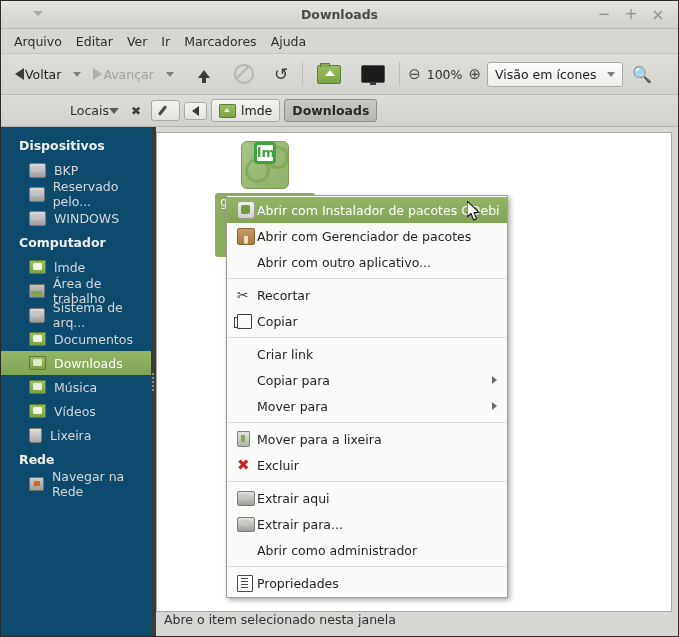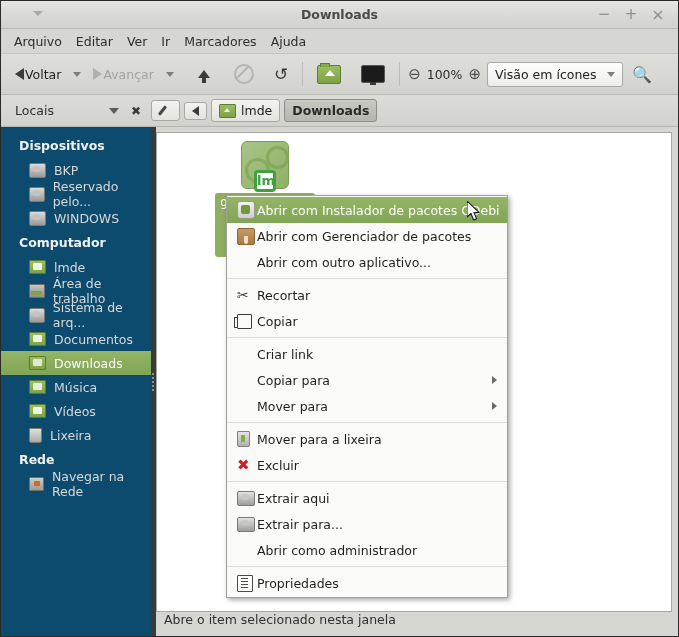--- a/index.html
+++ b/index.html
@@ -75,20 +75,21 @@
     border:1px solid #aaaaa5;border-radius:3px;
     padding:4px 7px;font-size:12.5px;color:#222;margin-left:4px;
   }
   .srch{font-size:16px;color:#3a3a3a;margin-left:8px;}
 
   
   .pathbar{
     height:31px;flex:0 0 31px;display:flex;align-items:center;
     background:linear-gradient(to bottom,#dcdcd8,#d1d1cd);
     border-bottom:1px solid #b5b5b0;
+    text-align:right;
   }
   .places-head{width:150px;display:flex;align-items:center;padding-left:14px;box-sizing:border-box;
     font-size:12.5px;color:#2e2e2e;}
   .places-head .lbl{flex:1;}
   .ph-caret{width:0;height:0;border-left:5px solid transparent;border-right:5px solid transparent;border-top:6px solid #5c5c5a;}
   .ph-x{margin:0 10px 0 12px;font-size:12px;color:#3c3c3a;font-weight:bold;}
   .pbtn{
     background:linear-gradient(#f3f3f1,#e2e2de);border:1px solid #a9a9a4;border-radius:3px;
     padding:3px 7px;display:flex;align-items:center;gap:5px;font-size:12.5px;color:#222;margin-right:4px;
   }
@@ -134,21 +135,21 @@
 
   .fileitem{position:absolute;left:58px;top:8px;width:100px;text-align:center;}
   .mintico{
     width:46px;height:46px;margin:0 auto;border-radius:6px;
     background:linear-gradient(135deg,#a9c486,#8fb167);border:1px solid #7b9c57;position:relative;
   }
   .mintico .g1,.mintico .g2{position:absolute;border-radius:50%;border:3px solid #7fa455;opacity:.75;}
   .mintico .g1{left:3px;top:16px;width:19px;height:19px;}
   .mintico .g2{left:24px;top:4px;width:17px;height:17px;}
   .mintico .badge{
-    position:absolute;left:12px;top:28px;width:22px;height:22px;border-radius:4px;
+    position:absolute;left:12px;top:0;width:22px;height:22px;border-radius:4px;
     background:#fff;border:3px solid #3fa23f;box-sizing:border-box;
     font-size:13px;font-weight:bold;color:#3fa23f;line-height:16px;text-align:center;
     font-family:"DejaVu Sans",sans-serif;
   }
   .filelabel{
     margin-top:4px;display:inline-block;background:#8fae61;color:#ffffff;
     font-size:11.5px;line-height:15px;padding:2px 5px;border-radius:3px;
     max-width:96px;word-break:break-all;
   }
 

